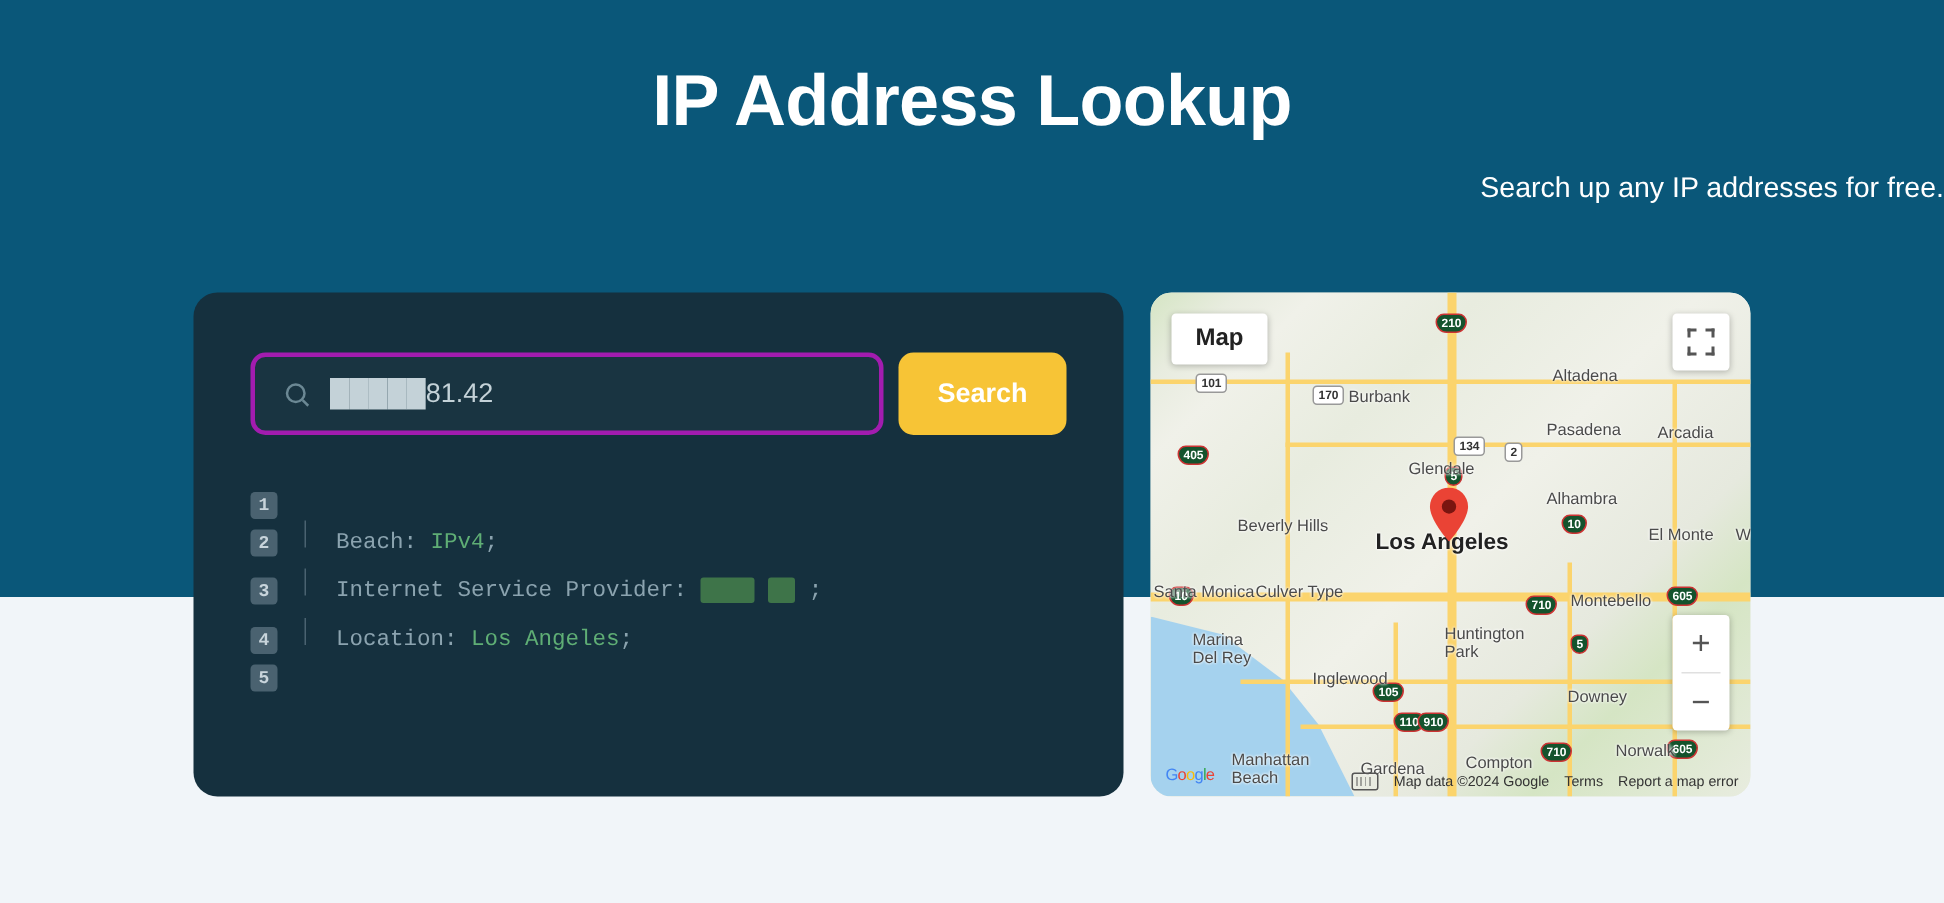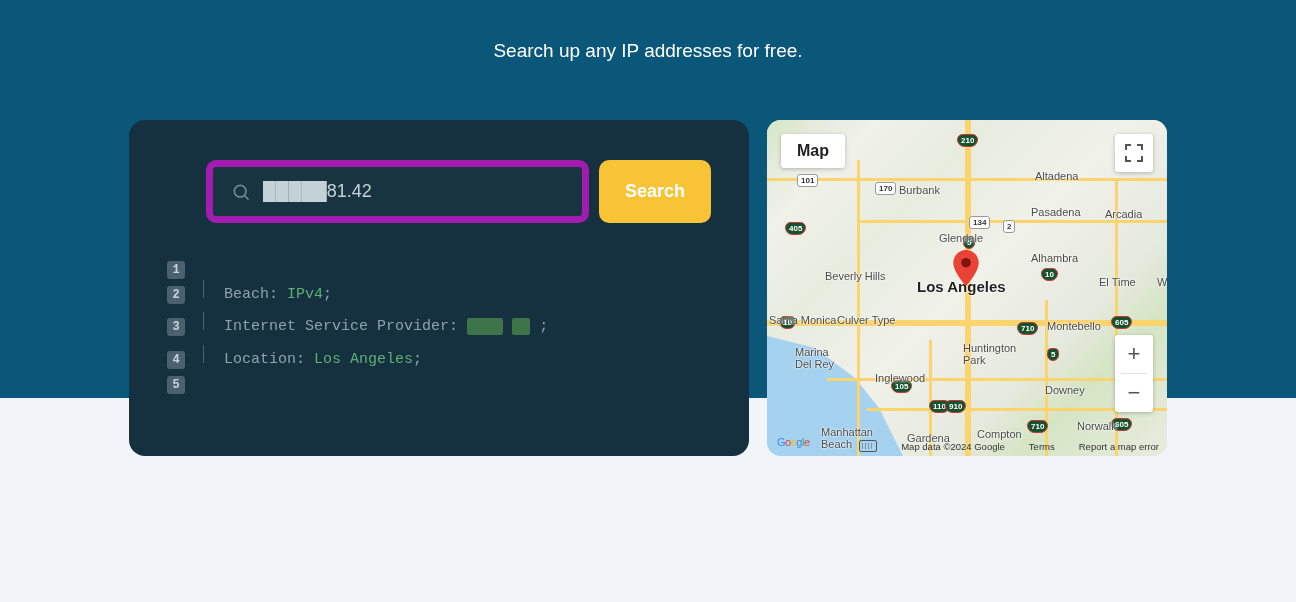--- a/index.html
+++ b/index.html
@@ -31,21 +31,21 @@
     }
     .title {
       text-align: center;
       color: #fff;
       font-size: 48px;
       font-weight: 700;
       letter-spacing: -0.5px;
       margin-bottom: 20px;
     }
     .subtitle {
-      text-align: center;
+      text-align: right;
       color: #fff;
       font-size: 19px;
       font-weight: 400;
       margin-bottom: 58px;
     }
     .panels {
       display: flex;
       justify-content: center;
       gap: 18px;
       padding: 0 88px;
@@ -58,27 +58,26 @@
       height: 336px;
     }
     .search-row {
       display: flex;
       gap: 10px;
       margin-bottom: 38px;
     }
     .search-box {
       flex: 1;
       background: rgba(255,255,255,0.02);
-      border: 7px solid #a21caf;
+      border: 3px solid #a21caf;
       border-radius: 10px;
       display: flex;
       align-items: center;
       padding: 14px 18px;
       gap: 12px;
-      margin-left: 39px;
     }
     .search-icon-svg {
       width: 20px;
       height: 20px;
       stroke: #6b8894;
       fill: none;
       stroke-width: 2;
       flex-shrink: 0;
     }
     .search-input {
@@ -270,21 +269,21 @@
       letter-spacing: -0.5px;
     }
     .g1{color:#4285F4}.g2{color:#EA4335}.g3{color:#FBBC05}.g4{color:#4285F4}.g5{color:#34A853}.g6{color:#EA4335}
     .map-footer {
       position: absolute;
       bottom: 4px;
       right: 8px;
       font-size: 9.5px;
       color: #333;
       display: flex;
-      gap: 24px;
+      gap: 10px;
       align-items: center;
     }
     .map-footer span { white-space: nowrap; }
     .kb-icon {
       width: 18px;
       height: 12px;
       border: 1px solid #555;
       border-radius: 2px;
       position: relative;
     }
@@ -304,20 +303,21 @@
     .fs-corners .tl { top:0; left:0; border-right:none; border-bottom:none;}
     .fs-corners .tr { top:0; right:0; border-left:none; border-bottom:none;}
     .fs-corners .bl { bottom:0; left:0; border-right:none; border-top:none;}
     .fs-corners .br { bottom:0; right:0; border-left:none; border-top:none;}
   </style>
 </head>
 <body>
 
 <div class="hero-bg"></div>
 <div class="container">
+  <h1 class="title">IP Address Lookup</h1>
   <p class="subtitle">Search up any IP addresses for free.</p>
 
   <div class="panels">
 
     <div class="code-panel">
       <div class="search-row">
         <div class="search-box">
           <svg class="search-icon-svg" viewBox="0 0 24 24">
             <circle cx="11" cy="11" r="7"></circle>
             <line x1="21" y1="21" x2="16.5" y2="16.5"></line>
@@ -370,33 +370,33 @@
       <span class="shield" style="top:96px;left:202px">134</span>
       <span class="shield blue" style="top:102px;left:18px">405</span>
       <span class="shield blue" style="top:116px;left:196px">5</span>
       <span class="shield" style="top:100px;left:236px">2</span>
       <span class="shield blue" style="top:148px;left:274px">10</span>
       <span class="shield blue" style="top:196px;left:12px">10</span>
       <span class="shield blue" style="top:202px;left:250px">710</span>
       <span class="shield blue" style="top:196px;left:344px">605</span>
       <span class="shield blue" style="top:228px;left:280px">5</span>
       <span class="shield blue" style="top:280px;left:162px">110</span>
-      <span class="shield blue" style="top:260px;left:124px">105</span>
+      <span class="shield blue" style="top:260px;left:148px">105</span>
       <span class="shield blue" style="top:300px;left:260px">710</span>
       <span class="shield blue" style="top:298px;left:344px">605</span>
       <span class="shield blue" style="top:280px;left:178px">910</span>
 
       <span class="map-label" style="top:64px;left:132px">Burbank</span>
       <span class="map-label" style="top:50px;left:268px">Altadena</span>
       <span class="map-label" style="top:86px;left:264px">Pasadena</span>
       <span class="map-label" style="top:112px;left:172px">Glendale</span>
       <span class="map-label" style="top:88px;left:338px">Arcadia</span>
       <span class="map-label" style="top:150px;left:58px">Beverly Hills</span>
       <span class="map-label" style="top:132px;left:264px">Alhambra</span>
-      <span class="map-label" style="top:156px;left:332px">El Time</span>
+      <span class="map-label" style="top:156px;left:332px">El Monte</span>
       <span class="map-label big" style="top:158px;left:150px">Los Angeles</span>
       <span class="map-label" style="top:194px;left:2px">Santa Monica</span>
       <span class="map-label" style="top:194px;left:70px">Culver Type</span>
       <span class="map-label" style="top:200px;left:280px">Montebello</span>
       <span class="map-label" style="top:226px;left:28px;white-space:pre">Marina
 Del Rey</span>
       <span class="map-label" style="top:222px;left:196px;white-space:pre">Huntington
 Park</span>
       <span class="map-label" style="top:252px;left:108px">Inglewood</span>
       <span class="map-label" style="top:264px;left:278px">Downey</span>

